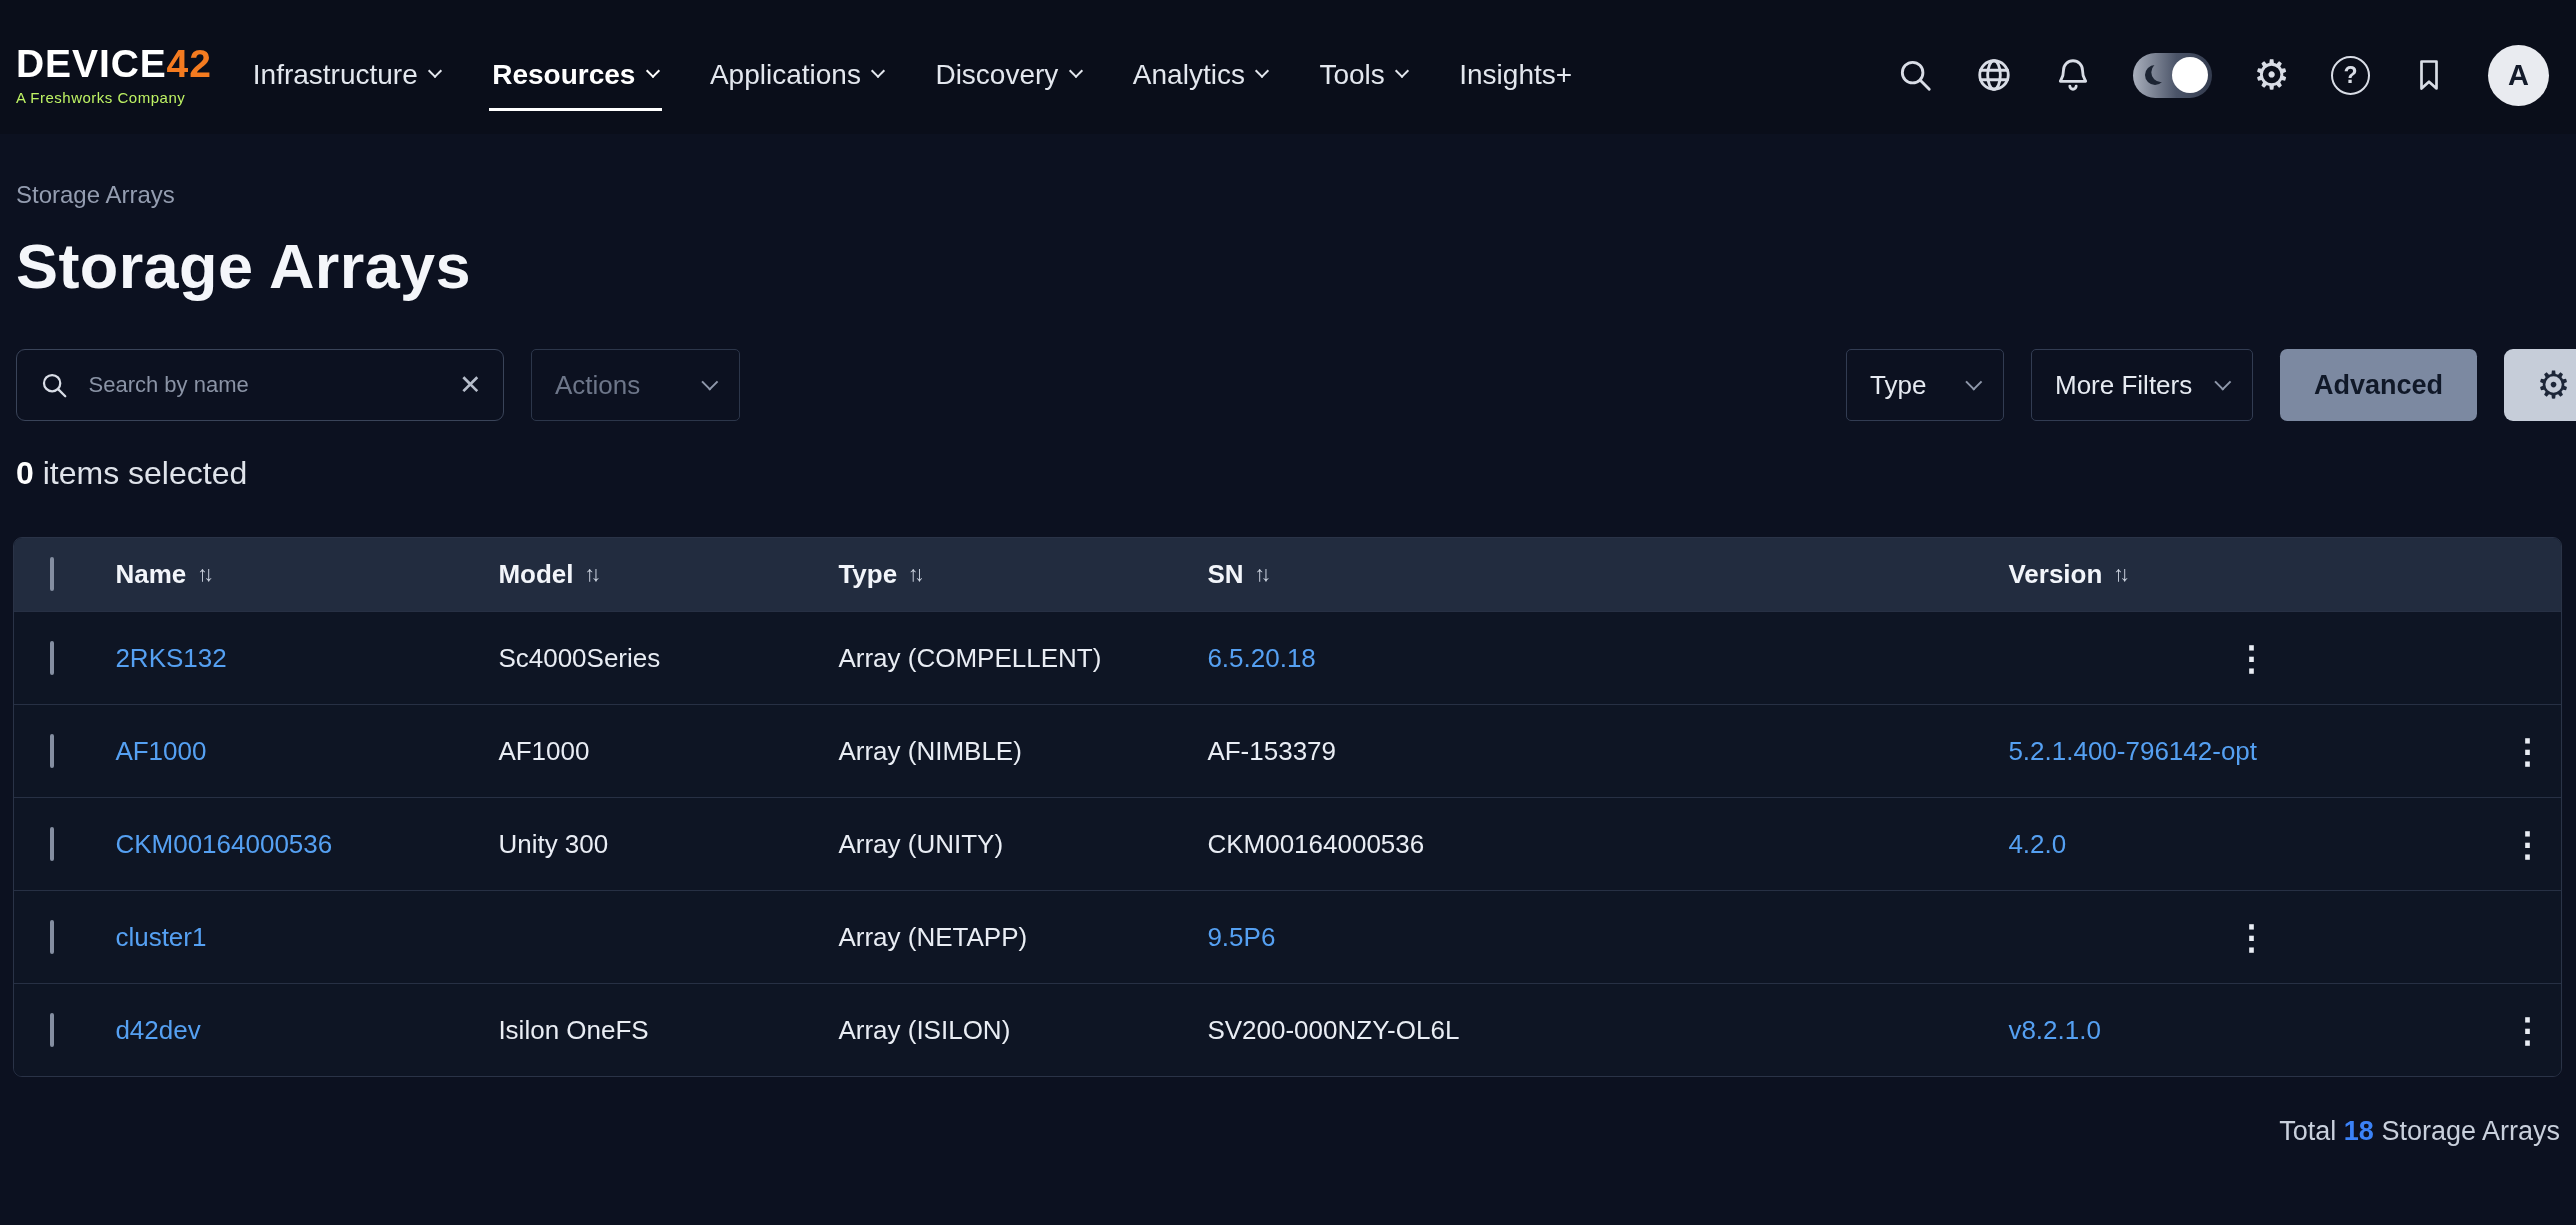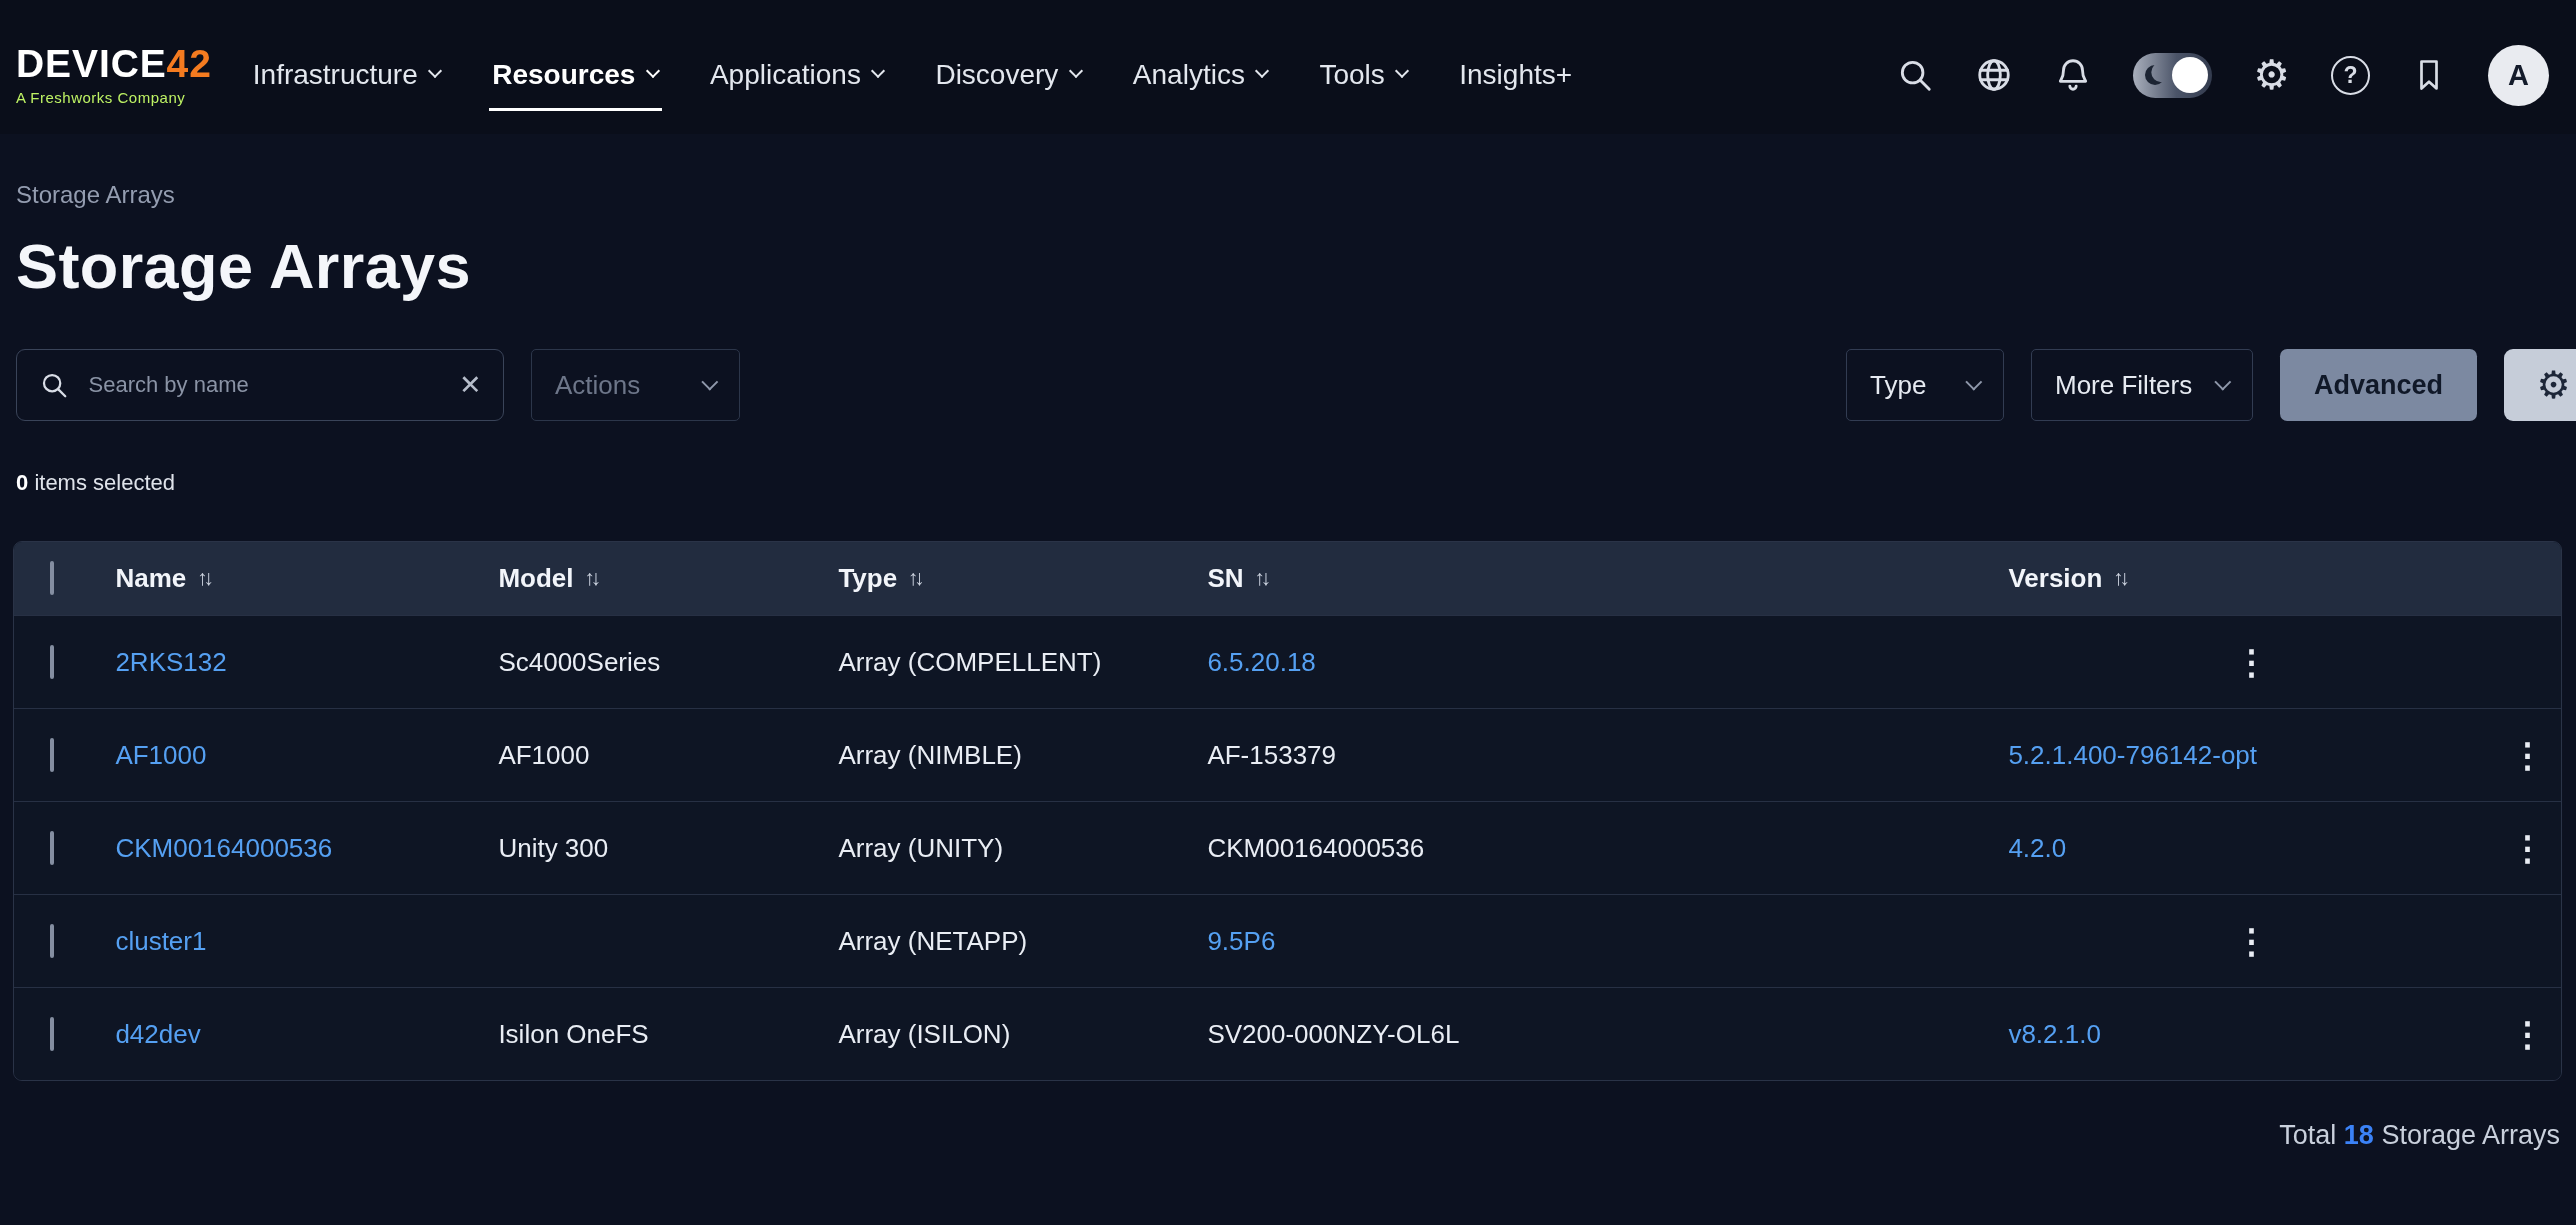--- a/index.html
+++ b/index.html
@@ -90,21 +90,21 @@
     cursor:pointer; font-family:"Liberation Sans", sans-serif;
   }
   .settings-btn {
     width:99px; height:72px; background:#c6cdd9; border:none; border-radius:9px;
     display:flex; align-items:center; justify-content:center;
     margin-right:-43px; cursor:pointer;
   }
   .settings-btn .gear-glyph { color:#1d2638; font-size:38px; }
 
   
-  .selection { margin:49px 16px 0; font-size:22px; color:#dfe3ea; }
+  .selection { margin:34px 16px 0; font-size:32px; color:#dfe3ea; }
   .selection b { color:#ffffff; }
 
   
   .table-wrap {
     margin:45px 13.4px 0; width:2549px;
     border:0.9px solid #2a3347; border-radius:9px; overflow:hidden;
     background:#0e1524;
   }
   .thead, .trow {
     display:grid;

